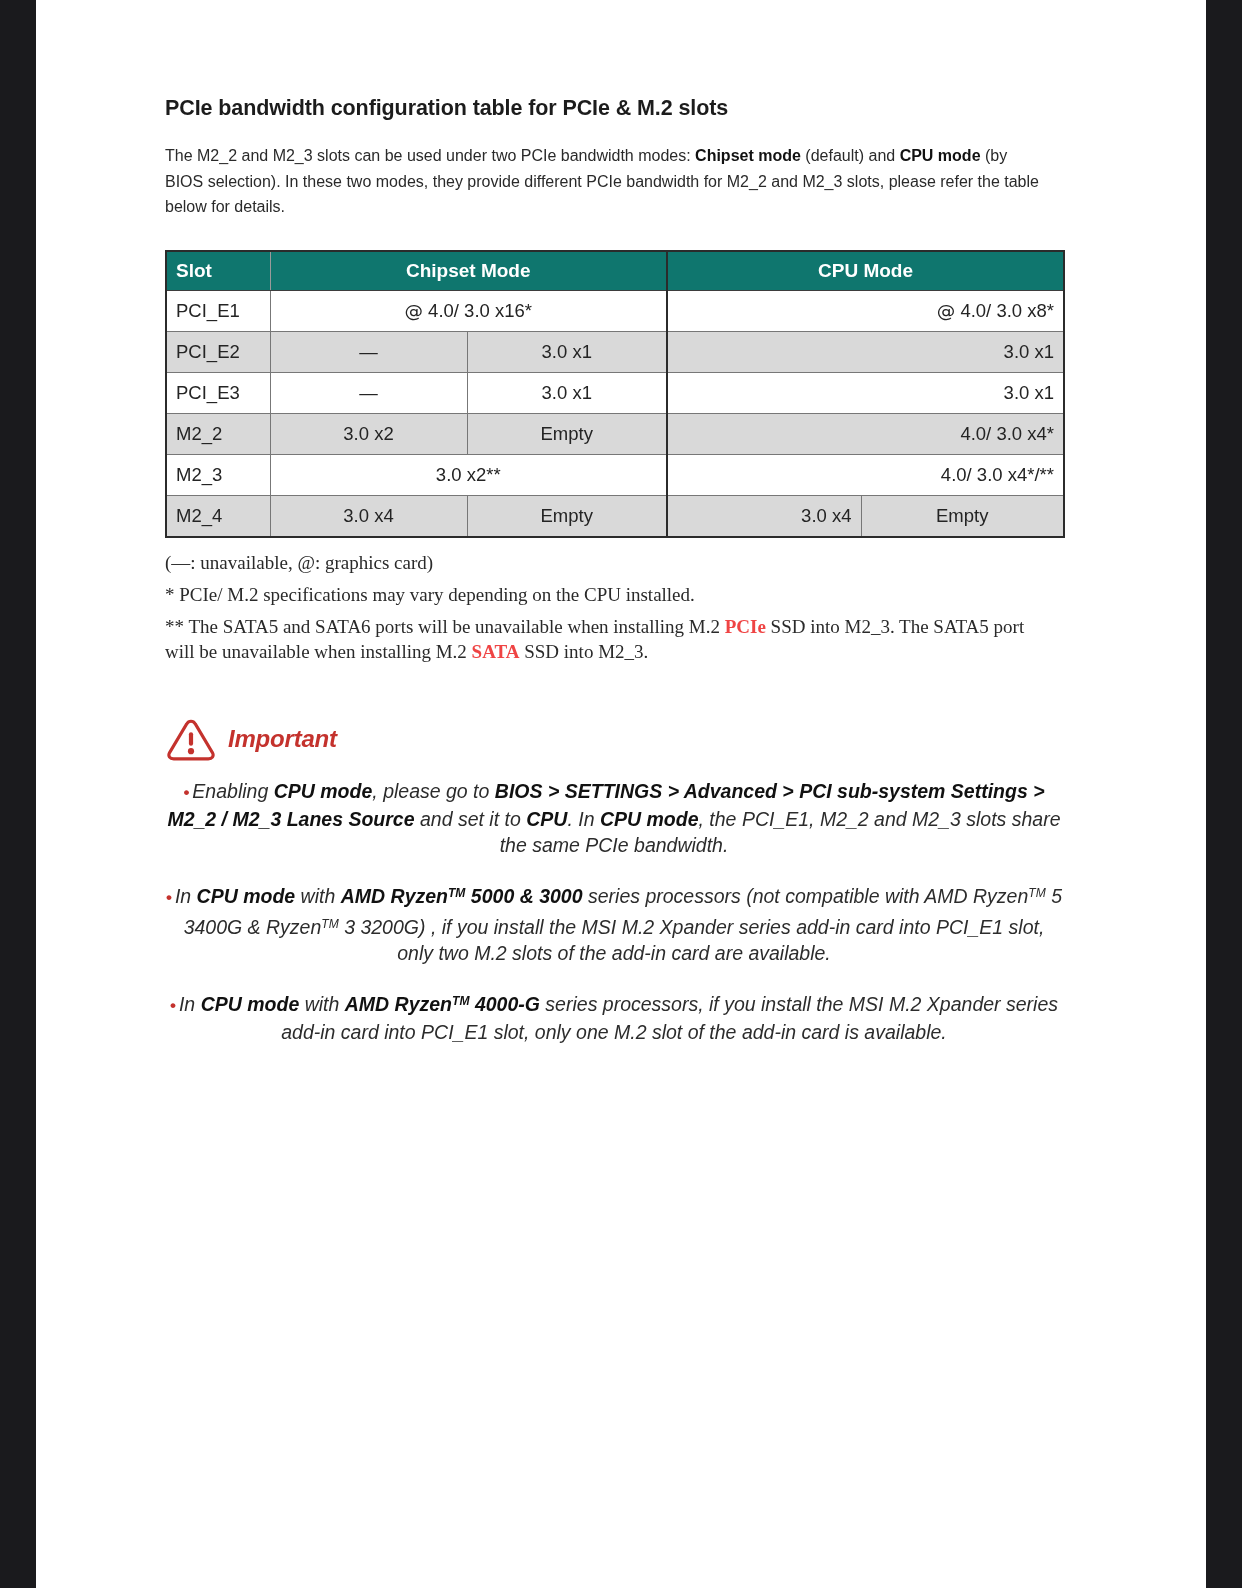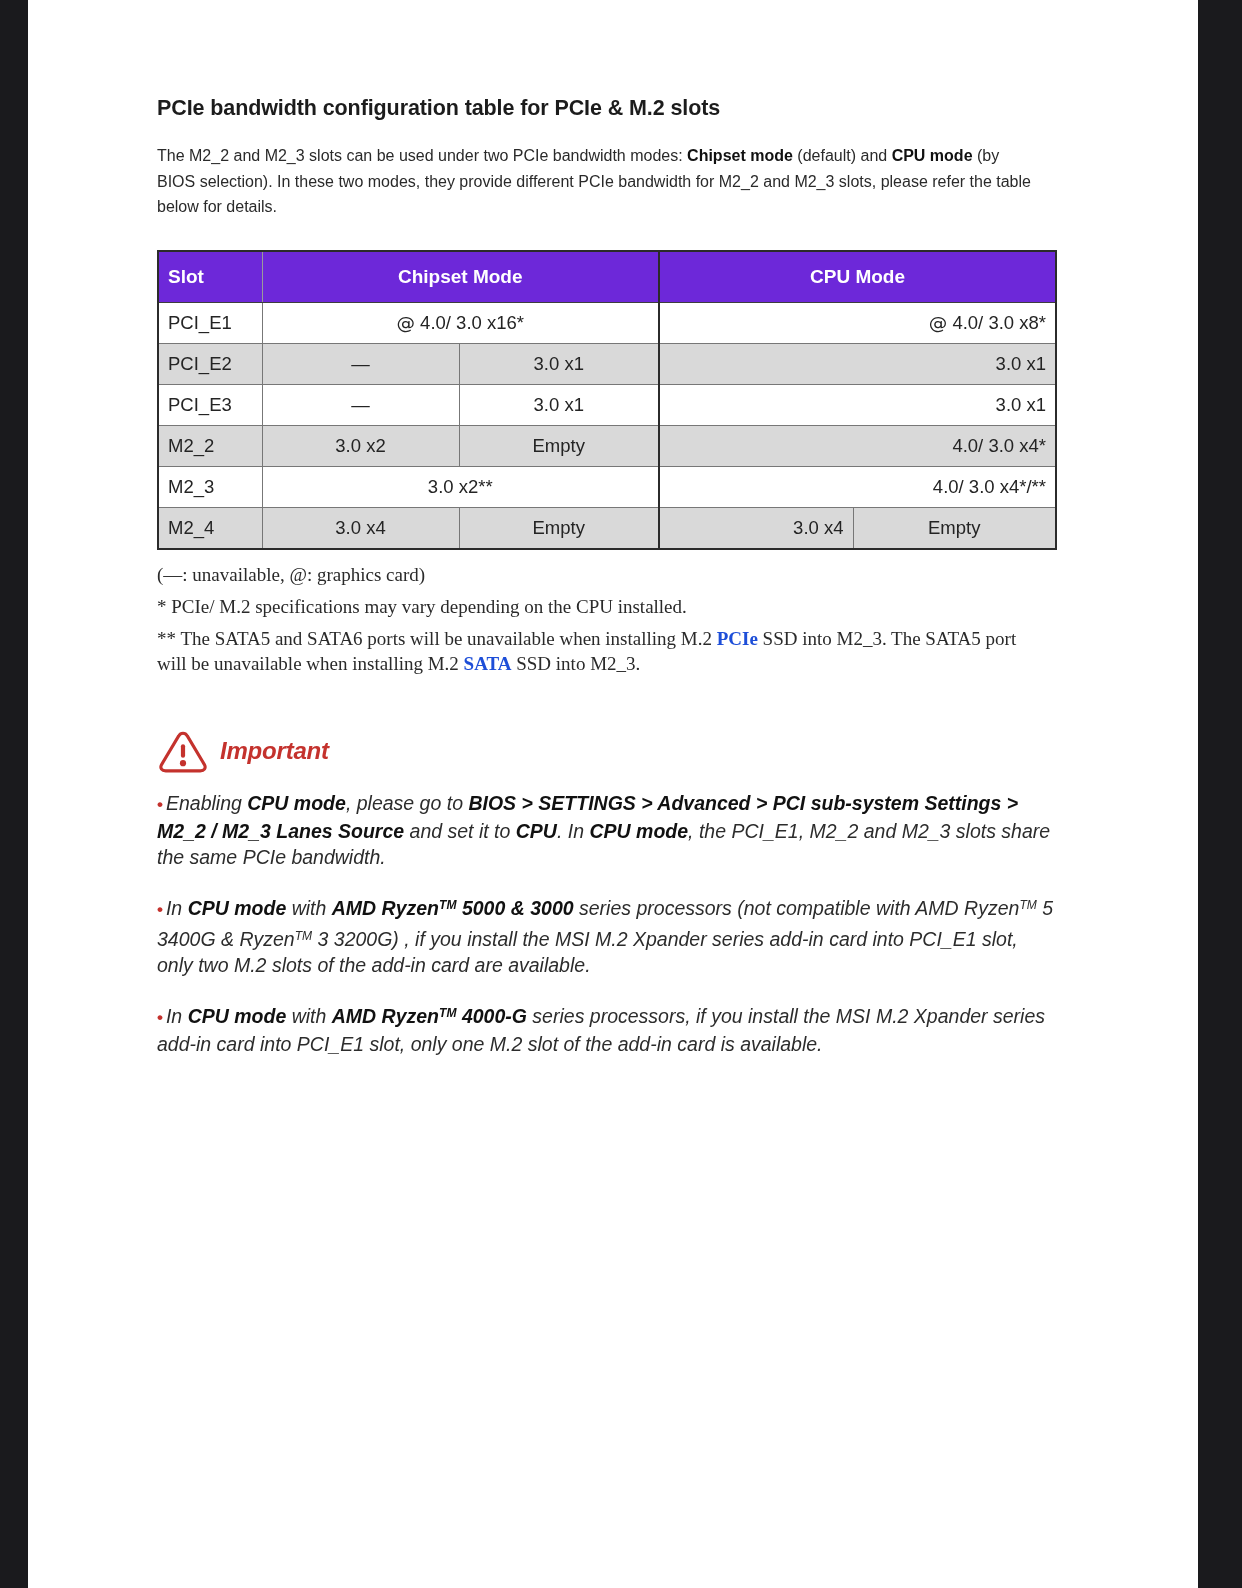--- a/index.html
+++ b/index.html
@@ -8,21 +8,21 @@
   }
   body {
     width: 1242px;
     height: 1588px;
     background: #1a1a1d;
     font-family: "Liberation Sans", sans-serif;
     overflow: hidden;
   }
   .page {
     position: absolute;
-    left: 28px;
+    left: 36px;
     top: 0;
     width: 1170px;
     height: 1588px;
     background: #ffffff;
     box-sizing: border-box;
     padding-left: 16px;
   }
   .content {
     position: absolute;
     left: 129px;   
@@ -64,26 +64,26 @@
 
   table.bw th, table.bw td {
     border: 1px solid #777;
     height: 41px;
     padding: 0 9px;
     box-sizing: border-box;
     vertical-align: middle;
     white-space: nowrap;
   }
   table.bw thead th {
-    background: #6d28d9;
+    background: #0f766e;
     color: #ffffff;
     font-weight: bold;
     font-size: 19px;
     border-color: #3d3d3d;
-    height: 52px;
+    height: 40px;
   }
   table.bw thead th.h-slot { text-align: left; border-right: 1px solid #9a9a9a; }
   table.bw thead th.h-mode { text-align: center; }
   table.bw thead th.h-cpu { border-left: 2px solid #2b2b2b; }
 
   table.bw td.slot { text-align: left; }
   table.bw td.val  { text-align: center; }
 
   
   table.bw td.sep-left, table.bw th.sep-left { border-left: 2px solid #2b2b2b; text-align: right; }
@@ -95,24 +95,24 @@
 
   
   .footnotes { margin-top: 12px; font-family: Liberation Serif, serif; }
   .footnotes p {
     font-size: 19px;
     line-height: 25px;
     color: #2a2a2a;
     margin: 0 0 7px 0;
     max-width: 890px;
   }
-  .footnotes p b { font-weight: bold; color: #1d4ed8; }
-
-  
-  .important-block { margin-top: 52px; }
+  .footnotes p b { font-weight: bold; color: #ef4444; }
+
+  
+  .important-block { margin-top: 52px; text-align: center; }
   .important-head {
     display: flex;
     align-items: center;
     gap: 11px;
     margin-bottom: 16px;
   }
   .warn-icon { width: 52px; height: 46px; display: block; }
   .important-label {
     font-size: 24px;
     font-weight: bold;

